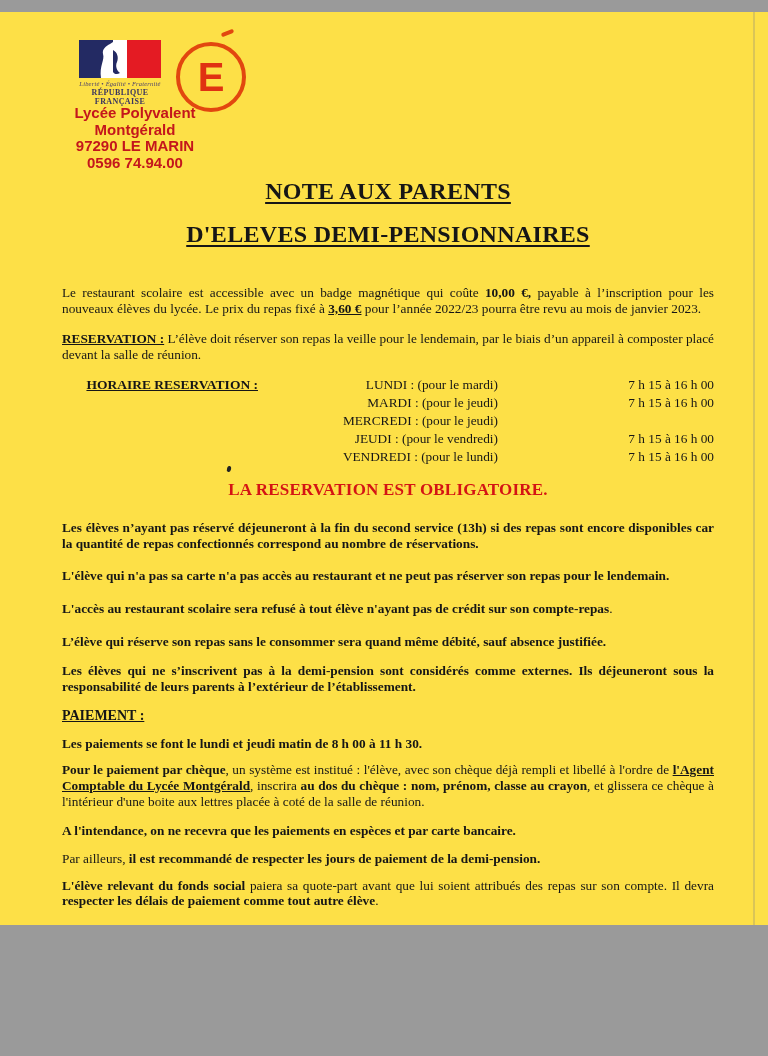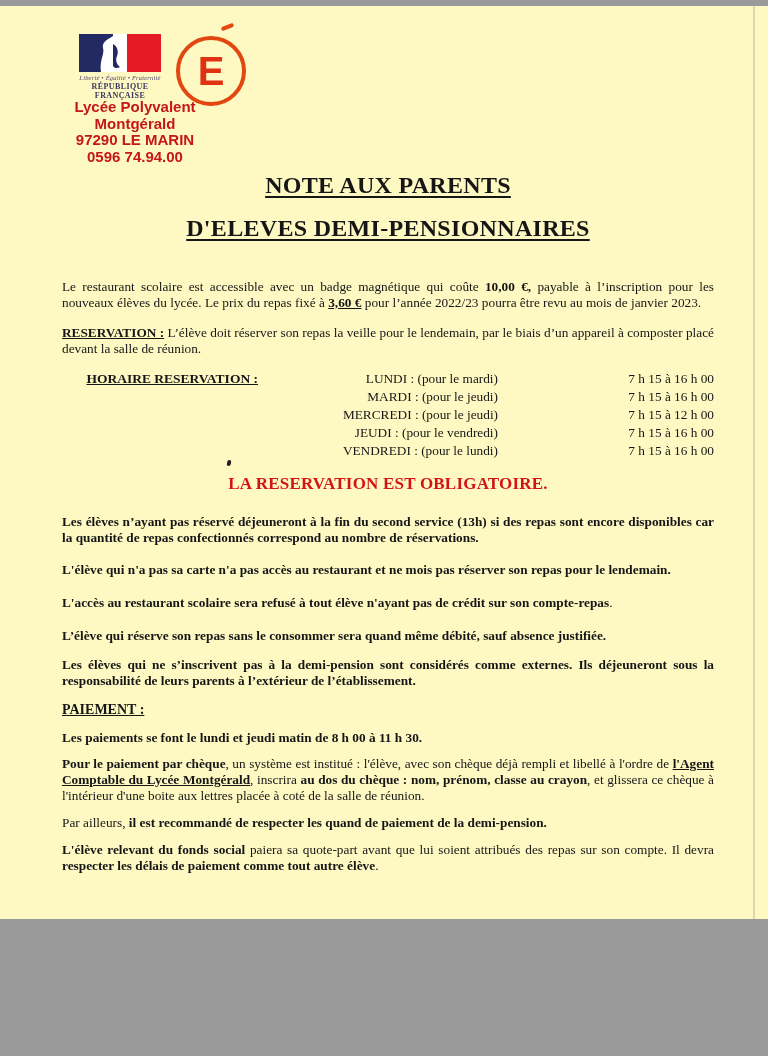--- a/index.html
+++ b/index.html
@@ -1,16 +1,16 @@
 <!DOCTYPE html>
 <html><head>
 <meta charset="utf-8">
 <style>
   html,body{margin:0;padding:0;background:#9a9a9a;}
-  .page{position:relative;width:768px;height:913px;background:#fef9c3;margin:6px auto;overflow:hidden;
+  .page{position:relative;width:768px;height:913px;background:#fde047;margin:12px auto;overflow:hidden;
         font-family:"Liberation Serif",serif;color:#161616;}
   
   .scan-edge-right{position:absolute;right:13px;top:0;width:2px;height:1056px;background:rgba(130,130,130,.28);}
   .scan-dot{position:absolute;left:227px;top:454px;width:4px;height:6px;background:#222;border-radius:40% 60% 50% 50%;transform:rotate(18deg);}
   
   .marianne{position:absolute;left:76px;top:28px;width:88px;}
   .flag{position:relative;width:82px;height:38px;margin-left:3px;}
   .flag svg{display:block;}
   .motto{font-family:"Liberation Serif",serif;font-style:italic;font-size:6.5px;color:#4a3f6b;margin-top:2px;text-align:center;letter-spacing:.2px;}
   .republic{font-family:"Liberation Serif",serif;font-weight:bold;font-size:8px;color:#3a3560;text-align:center;letter-spacing:.4px;margin-top:1px;}
@@ -102,44 +102,44 @@
 
     <p class="p-res"><span class="bu">RESERVATION :</span><span> L’élève doit réserver son repas la veille pour le lendemain, par le biais d’un appareil à composter placé devant la salle de réunion.</span></p>
 
     <div class="horaire">
       <div class="hlabel">HORAIRE RESERVATION :</div>
       <div class="day" style="grid-row:1">LUNDI : (pour le mardi)</div>
       <div class="time" style="grid-row:1">7 h 15 à 16 h 00</div>
       <div class="day" style="grid-row:2">MARDI : (pour le jeudi)</div>
       <div class="time" style="grid-row:2">7 h 15 à 16 h 00</div>
       <div class="day" style="grid-row:3">MERCREDI : (pour le jeudi)</div>
-      <div class="time" style="grid-row:3">7 h 15 à 12 h 00</div>
       <div class="day" style="grid-row:4">JEUDI : (pour le vendredi)</div>
       <div class="time" style="grid-row:4">7 h 15 à 16 h 00</div>
       <div class="day" style="grid-row:5">VENDREDI : (pour le lundi)</div>
       <div class="time" style="grid-row:5">7 h 15 à 16 h 00</div>
     </div>
 
     <div class="obligatoire">LA RESERVATION EST OBLIGATOIRE.</div>
 
     <p class="p-r1">Les élèves n’ayant pas réservé déjeuneront à la fin du second service (13h) si des repas sont encore disponibles car la quantité de repas confectionnés correspond au nombre de réservations.</p>
-    <p class="p-r2">L'élève qui n'a pas sa carte n'a pas accès au restaurant et ne mois pas réserver son repas pour le lendemain.</p>
+    <p class="p-r2">L'élève qui n'a pas sa carte n'a pas accès au restaurant et ne peut pas réserver son repas pour le lendemain.</p>
     <p class="p-r3"><b>L'accès au restaurant scolaire sera refusé à tout élève n'ayant pas de crédit sur son compte-repas</b><span>.</span></p>
     <p class="p-r4">L’élève qui réserve son repas sans le consommer sera quand même débité, sauf absence justifiée.</p>
     <p class="p-r5">Les élèves qui ne s’inscrivent pas à la demi-pension sont considérés comme externes. Ils déjeuneront sous la responsabilité de leurs parents à l’extérieur de l’établissement.</p>
 
 
     <p class="p-paiement-h">PAIEMENT :</p>
 
     <p class="p-pay1">Les paiements se font le lundi et jeudi matin de 8 h 00 à 11 h 30.</p>
 
     <p class="p-cheque"><b>Pour le paiement par chèque</b><span>, un système est institué : l'élève, avec son chèque déjà rempli et libellé à l'ordre de </span><span class="bu">l'Agent Comptable du Lycée Montgérald</span><span>, inscrira </span><b>au dos du chèque : nom, prénom, classe au crayon</b><span>, et glissera ce chèque à l'intérieur d'une boite aux lettres placée à coté de la salle de réunion.</span></p>
 
-
-    <p class="p-ailleurs"><span>Par ailleurs, </span><b>il est recommandé de respecter les quand de paiement de la demi-pension.</b></p>
+    <p class="p-intend">A l'intendance, on ne recevra que les paiements en espèces et par carte bancaire.</p>
+
+    <p class="p-ailleurs"><span>Par ailleurs, </span><b>il est recommandé de respecter les jours de paiement de la demi-pension.</b></p>
 
     <p class="p-fonds"><b>L'élève relevant du fonds social</b><span> paiera sa quote-part avant que lui soient attribués des repas sur son compte. Il devra </span><b>respecter les délais de paiement comme tout autre élève</b><span>.</span></p>
 
   </div>
 
   <div class="sig">
 
     <svg class="stamp" style="left:98px;top:8px;" width="156" height="120" viewBox="0 0 156 120">
       <g transform="rotate(-12 78 60)">
         <circle cx="78" cy="60" r="46" fill="none" stroke="#4a4a4a" stroke-width="2"></circle>

